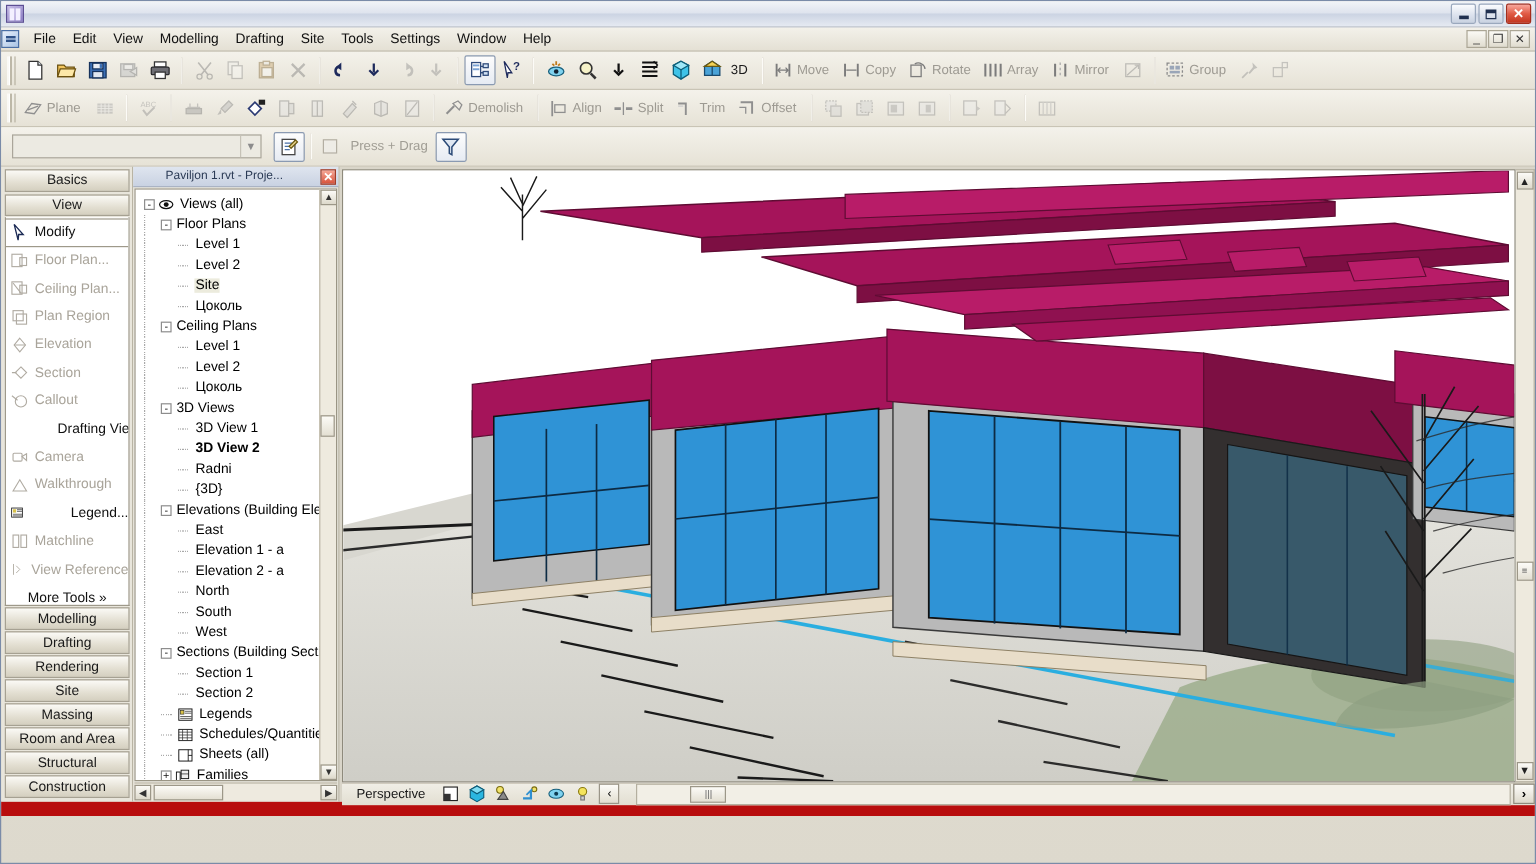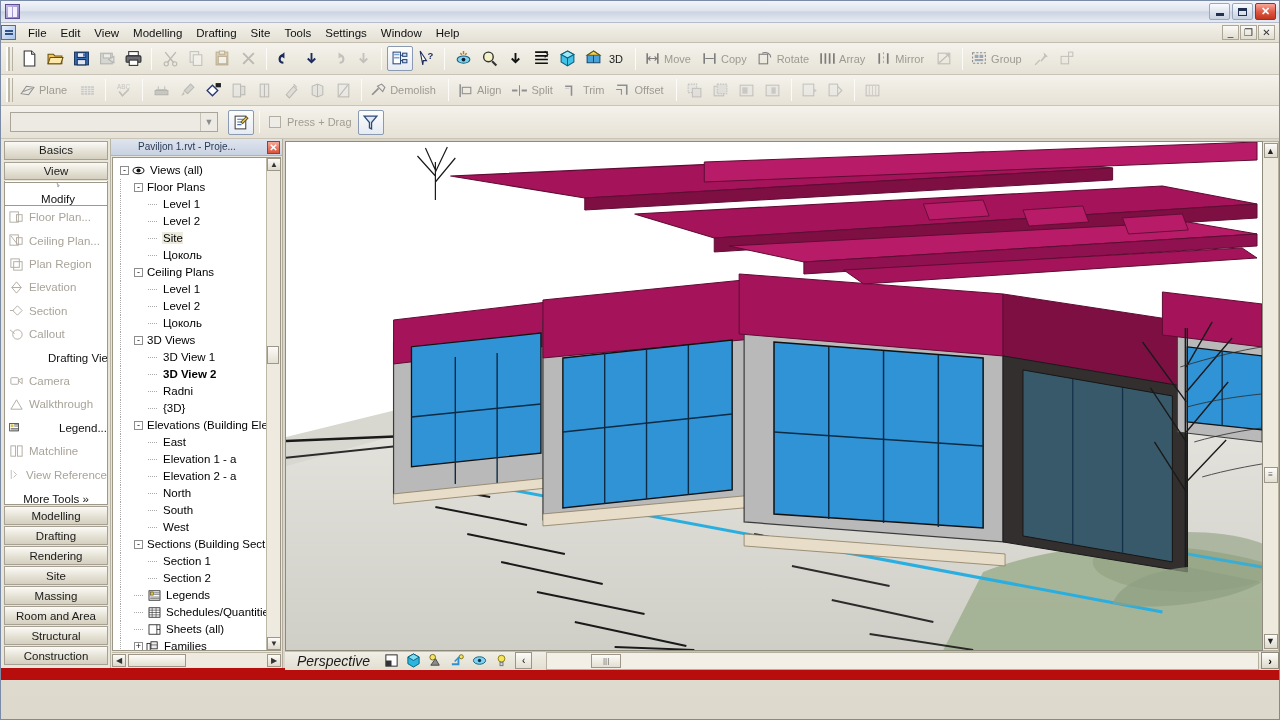--- a/index.html
+++ b/index.html
@@ -84,41 +84,41 @@
   
   .ic { width:17px; height:17px; display:block; }
   .ic.sm { width:15px; height:15px; }
 
   
   .combo { width:208px; height:20px; margin-left:7px;
            border:1px solid #aaa59a; background:#eceae2;
            display:flex; align-items:center; justify-content:flex-end; }
   .combo .arrow { width:17px; height:18px; display:flex; align-items:center; justify-content:center;
                   color:#8c8c8c; font-size:9px; border-left:1px solid #c6c2b7;}
-  .chkwrap { display:flex; align-items:center; gap:6px; margin-left:4px; color:#a09d94; }
+  .chkwrap { display:flex; align-items:center; gap:11px; margin-left:4px; color:#a09d94; }
   .chk { width:12px;height:12px;border:1px solid #b3aea2;background:#eeece6; }
 
   
   .bodyrow { display:flex; height:529px; }
 
   
   .designbar { width:110px; flex:none; background:#e8e5db;
                border-right:1px solid #b9b4a4; display:flex; flex-direction:column;
                padding:1px 2px 0 3px; }
   .dbtab { height:19px; margin:1px 0; border:1px solid #a6a192;
            background: linear-gradient(to bottom,#fbfaf6,#e3dfd2 60%,#d4cfbf);
            display:flex; align-items:center; justify-content:center;
            font-size:11.5px; color:#1a1a1a; }
   .dblist { background:#fff; border:1px solid #9e998a; border-top:none;
             flex:1 1 auto; overflow:hidden; padding-top:1px; }
   .dbitem { height:23.4px; display:flex; align-items:center; gap:5px; padding-left:4px;
             color:#a9a49a; font-size:11.5px; white-space:nowrap; }
   .dbitem.active { color:#101010;gap:39px; }
   .dbitem.sel { background:#fff; border:1px solid #9e998a; color:#101010;
-                margin:0 -1px;flex-direction:column; }
+                margin:0 -1px; }
   .dbmore { height:26px; display:flex; align-items:center; justify-content:center;
             font-size:11.5px; color:#111; border-bottom:1px solid #cecabd;}
   .dbbottom { margin-top:auto; padding-bottom:2px; }
 
   
   .browser { width:172px; flex:none; background:#e8e5db;
              border-right:1px solid #b0ab9b; display:flex; flex-direction:column; }
   .brhead { height:17px; display:flex; align-items:center; padding-left:3px;
             background:linear-gradient(to bottom,#dfe5ef,#c9d2e2);
             border-bottom:1px solid #aab3c4; position:relative; }
@@ -163,21 +163,21 @@
              border-left:none; display:flex; flex-direction:column; align-items:center;}
   .vscroll .sp { flex:1 1 auto; }
   .vsb-arrow { width:14px;height:15px;border:1px solid #9c9788;margin:1px 0;
                background:linear-gradient(#fcfbf7,#ddd9cb);
                display:flex;align-items:center;justify-content:center;font-size:9px;color:#222;}
   .vsb-thumb { width:14px;height:16px;border:1px solid #9c9788;
                background:linear-gradient(#fcfbf7,#e3dfd2);
                display:flex;align-items:center;justify-content:center;font-size:8px;color:#555;}
   .viewctl { height:22px; display:flex; align-items:center; gap:0;
              background:linear-gradient(#f0eee6,#e2ded1); border-top:1px solid #c4bfb0;}
-  .vc-label { font-size:14px; padding:0 10px 0 12px; color:#1a1a1a;font-style:italic; }
+  .vc-label { font-size:11px; padding:0 10px 0 12px; color:#1a1a1a; }
   .vcbtn { width:18px;height:18px;display:flex;align-items:center;justify-content:center;
            margin:0 2px; }
   .vcback { width:17px;height:17px;border:1px solid #9a9588;margin-left:3px;
             background:linear-gradient(#fdfcf9,#e2ded0);
             display:flex;align-items:center;justify-content:center;font-size:10px;}
   .hscrollbox { flex:1 1 auto; display:flex; align-items:center;
                 margin:0 2px 0 14px; height:18px;
                 background:#f2efe6; border:1px solid #b4af9f;}
   .hthumb { width:30px;height:14px;margin-left:44px;border:1px solid #9c9788;
             background:linear-gradient(#fcfbf7,#e3dfd2);

